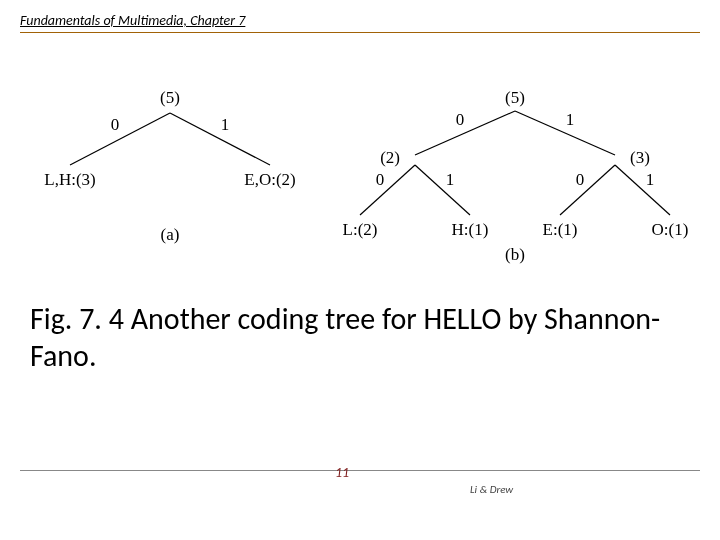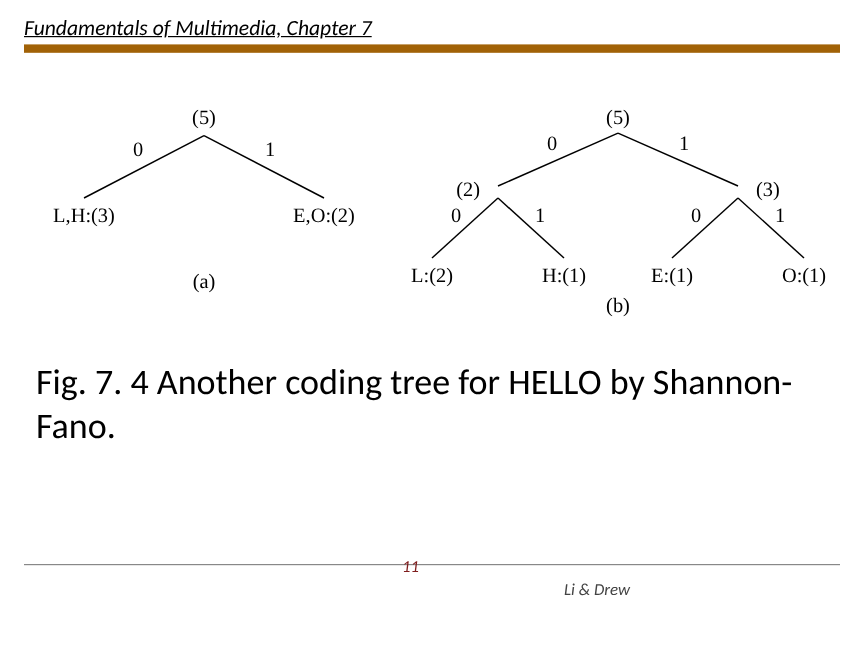--- a/index.html
+++ b/index.html
@@ -10,25 +10,25 @@
     background: #fff;
     font-family: Calibri, Arial, sans-serif;
     color: #000;
     position: relative;
   }
   .header {
     position: absolute;
     top: 12px;
     left: 20px;
     right: 20px;
-    font-size: 18px;
+    font-size: 14px;
     font-style: italic;
     text-decoration: underline;
     color: #000;
-    border-bottom: 7px solid #a16207;
+    border-bottom: 1px solid #a16207;
     padding-bottom: 3px;
   }
   .header span { text-decoration: none; font-style: italic; }
   .caption {
     position: absolute;
     top: 300px;
     left: 30px;
     right: 30px;
     font-size: 30px;
     color: #000;
@@ -45,21 +45,21 @@
     top: 464px;
     left: 335px;
     font-size: 14px;
     color: #7f1d1d;
     font-style: italic;
   }
   .authors {
     position: absolute;
     top: 483px;
     left: 470px;
-    font-size: 14px;
+    font-size: 11px;
     font-style: italic;
     color: #444;
   }
   svg.tree {
     position: absolute;
   }
   svg text {
     font-family: "Times New Roman", serif;
     font-size: 17px;
     fill: #000;

